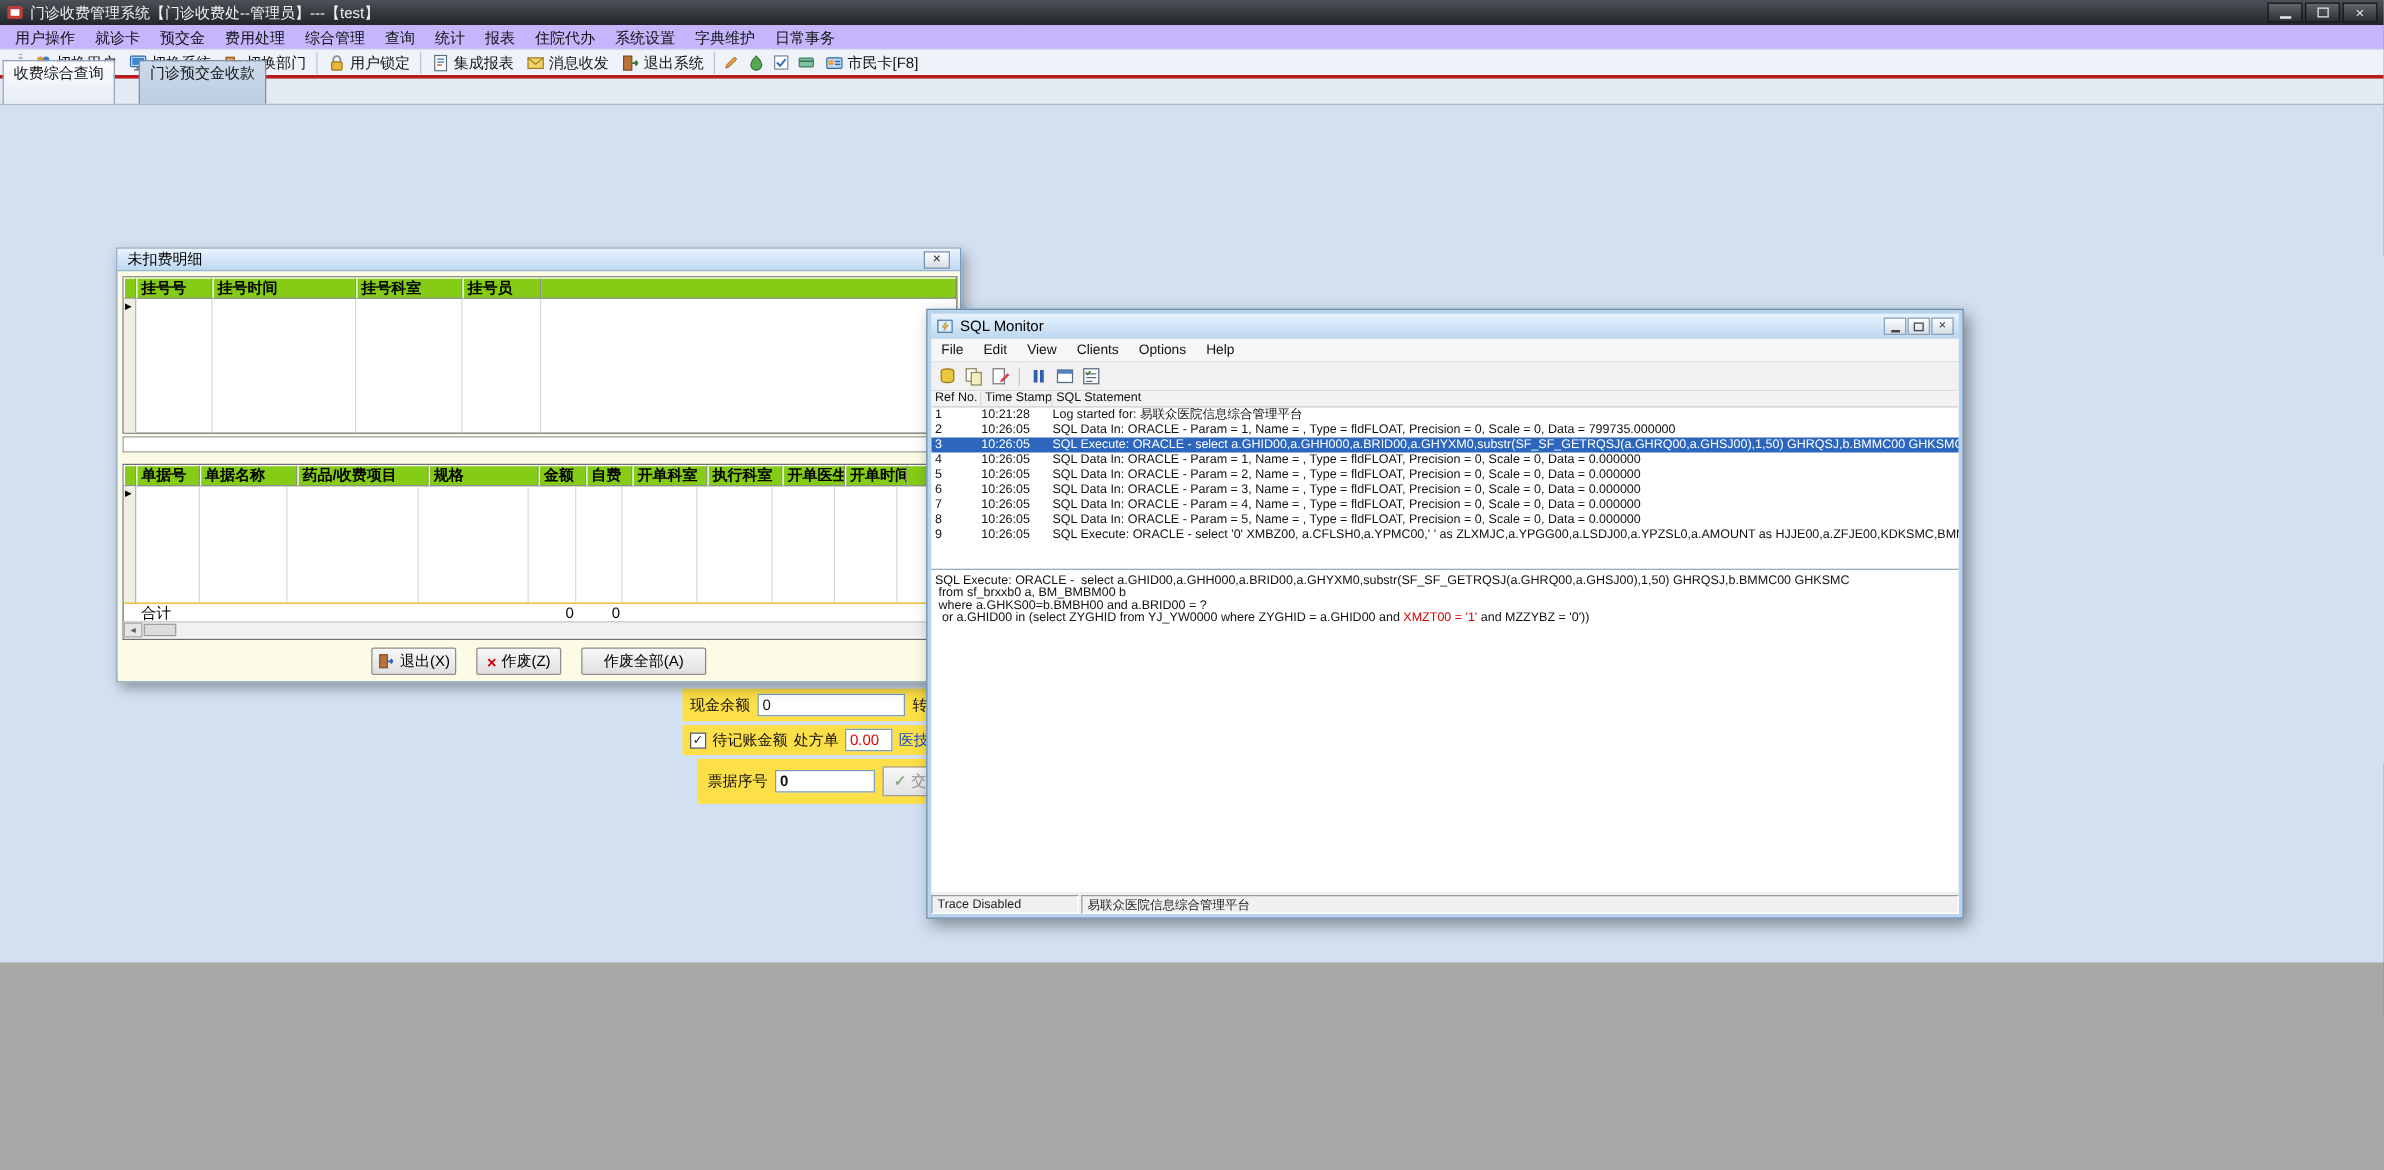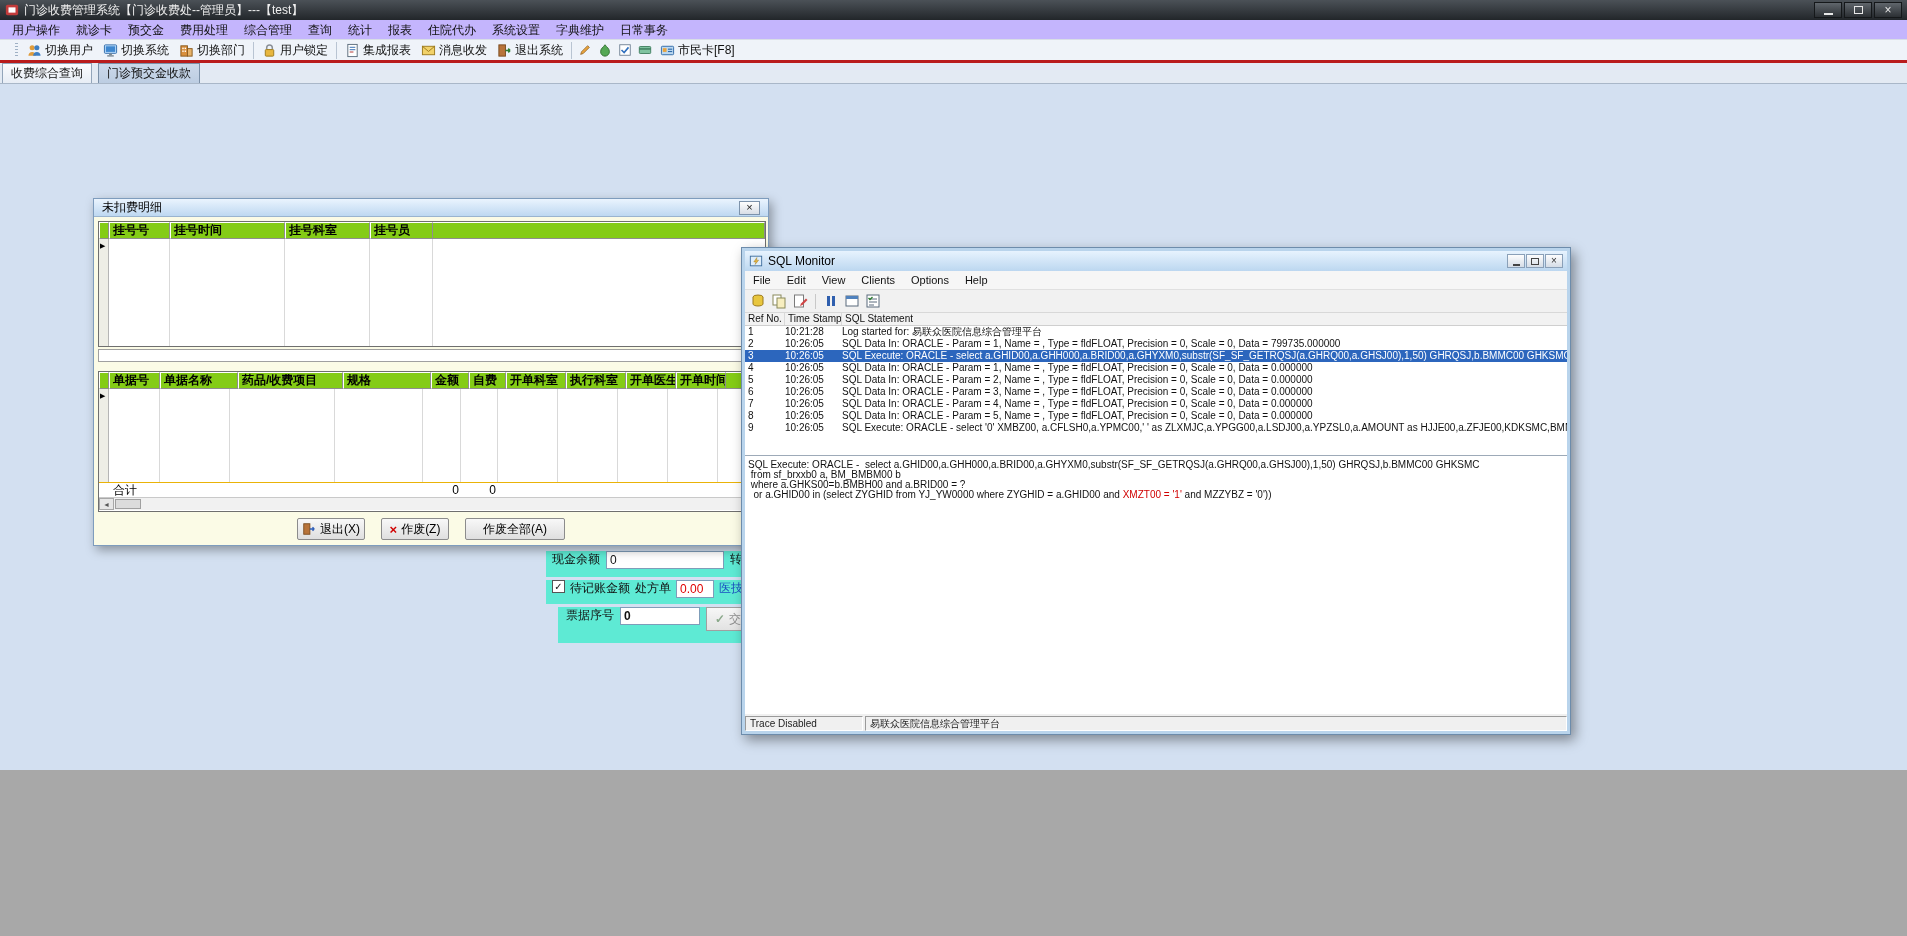--- a/index.html
+++ b/index.html
@@ -16,26 +16,26 @@
   #menubar{position:absolute;top:20px;left:0;right:0;height:20px;background:#c4b5fd;border-bottom:1px solid #d8dee6;display:flex;align-items:center;padding-left:4px;font-size:12px;color:#111}
   .menu-item{padding:0 8px;line-height:20px;white-space:nowrap}
   #toolbar{position:absolute;top:40px;left:0;right:0;height:23px;background:#eff3f9;border-bottom:3px solid #b91c1c;display:flex;align-items:center;padding-left:14px;font-size:12px;color:#111}
   .gripper{width:3px;height:15px;margin:0 4px 0 1px;background:repeating-linear-gradient(#9fb0c4 0 1px,transparent 1px 3px)}
   .tb-btn{display:flex;align-items:center;gap:3px;padding:2px 5px;white-space:nowrap}
   .tb-ico-btn{display:flex;align-items:center;justify-content:center;padding:2px 3px}
   .tb-sep{width:1px;height:17px;background:#b9c4d2;margin:0 3px}
   .icon{width:15px;height:15px;display:block}
   .icon.sm{width:14px;height:14px}
   #tabbar{position:absolute;top:63px;left:0;right:0;height:21px;background:#e3eaf3;border-bottom:1px solid #a9b7c8;display:flex;align-items:flex-end;padding-left:2px;font-size:12px;color:#111}
-  .tab{height:20px;line-height:19px;padding:0 8px;border:1px solid #93a5ba;border-bottom:none;background:linear-gradient(#fbfcfe,#e7edf5);margin-right:6px;white-space:nowrap}
+  .tab{height:35px;line-height:19px;padding:0 8px;border:1px solid #93a5ba;border-bottom:none;background:linear-gradient(#fbfcfe,#e7edf5);margin-right:19px;white-space:nowrap}
   .tab.active{background:linear-gradient(#ccd9ea,#bccde2);border-color:#7b90a8}
   #client{position:absolute;top:84px;left:0;right:0;height:686px;background:#d3e0f1}
 
   
-  .fstrip{position:absolute;background:#5eead4;display:flex;overflow:hidden;z-index:2;font-size:12px;color:#111}
+  .fstrip{position:absolute;background:#fde047;display:flex;align-items:center;overflow:hidden;z-index:2;font-size:12px;color:#111}
   #strip-cash{left:546px;top:551px;width:195px;height:26px;padding-left:6px;gap:6px}
   #strip-pending{left:546px;top:580px;width:195px;height:24px;padding-left:6px;gap:5px}
   #strip-receipt{left:558px;top:607px;width:183px;height:36px;padding-left:8px;gap:6px}
   .finput{background:#fff;border:1px solid #7f9db9;height:18px;display:flex;align-items:center;padding:0 3px;font-size:12px;flex:none}
   #cash-input{width:118px}
   #receipt-input{width:80px;font-weight:bold}
   .red-val{color:#e00000;width:38px}
   .checkbox{width:13px;height:13px;background:#fff;border:1px solid #555;font-size:10px;display:flex;align-items:center;justify-content:center;color:#111;flex:none}
   .blue-link{color:#1a4fc0;white-space:nowrap}
   .flabel{white-space:nowrap}

